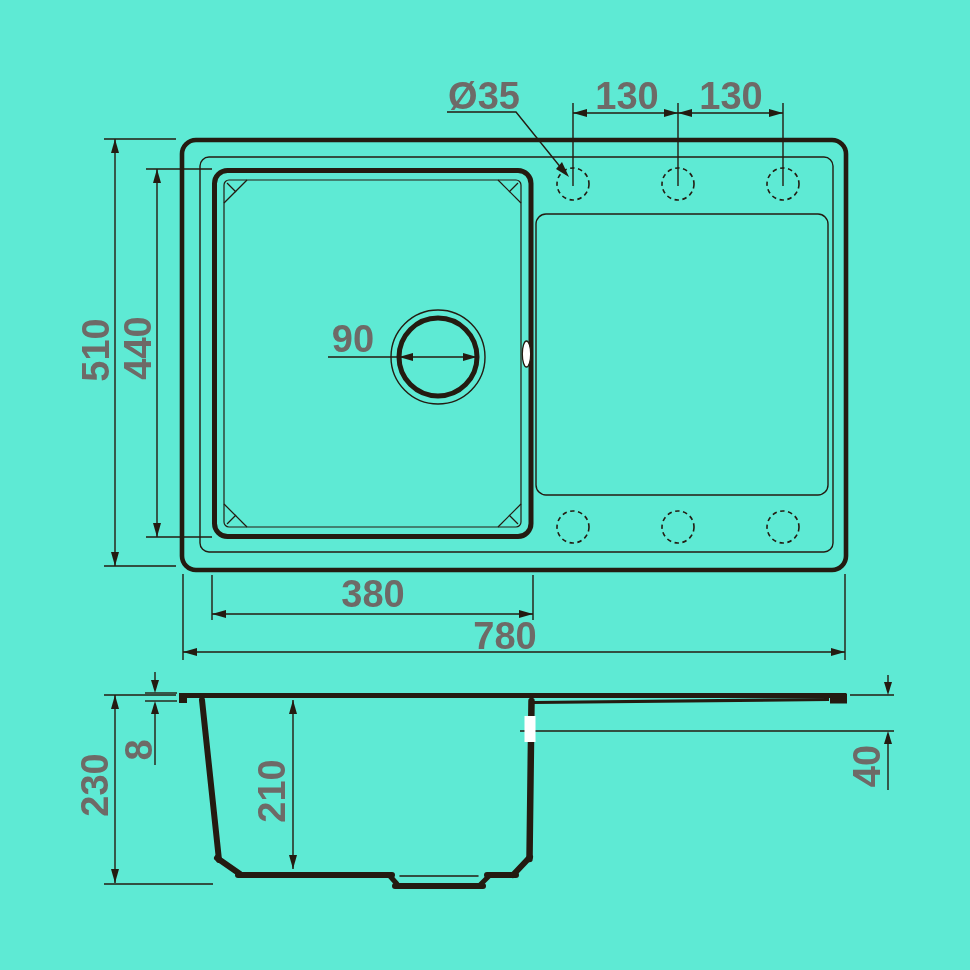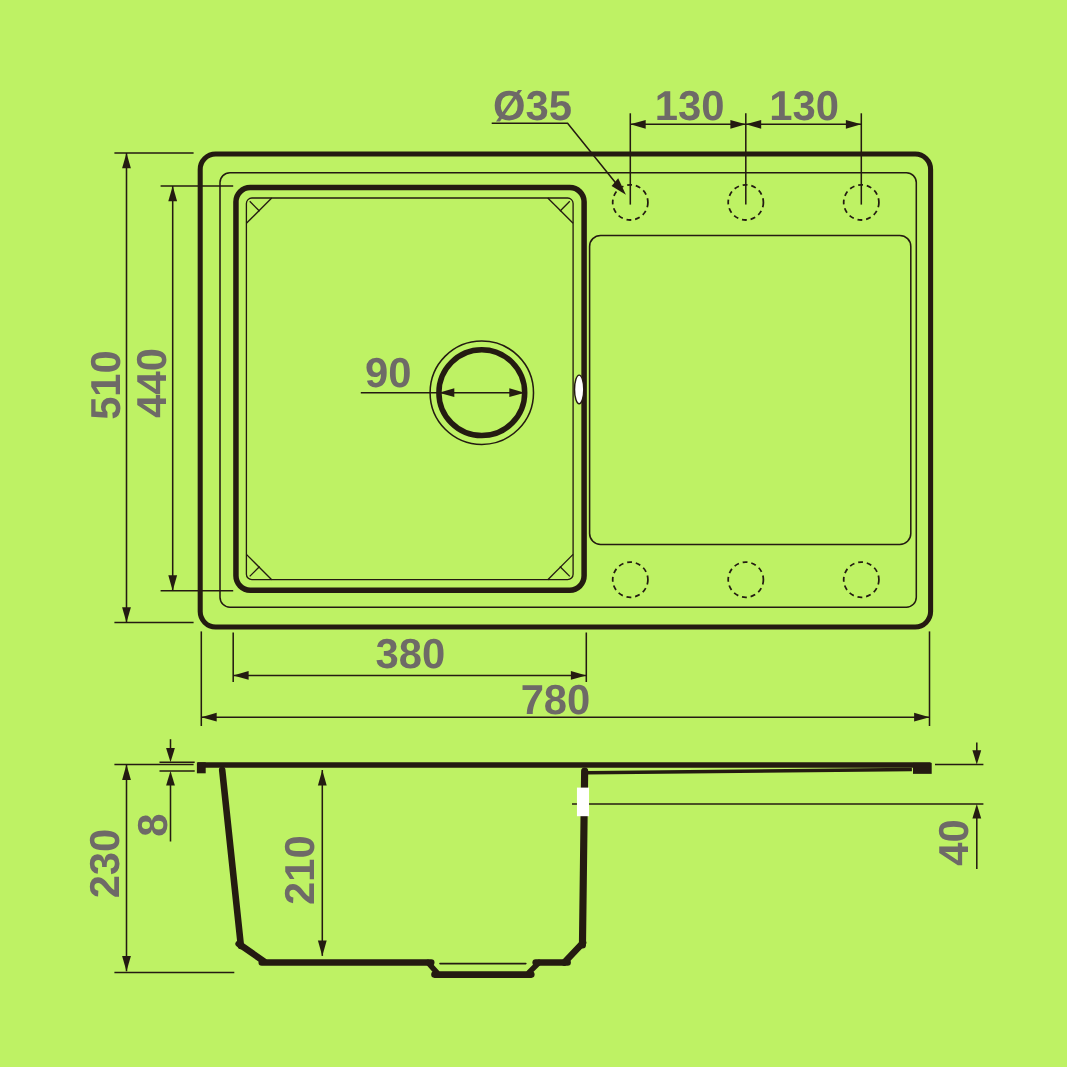--- a/index.html
+++ b/index.html
@@ -1,16 +1,16 @@
 <!DOCTYPE html>
 <html><head>
 <meta charset="utf-8">
 <style>
   html,body{margin:0;padding:0;background:#ffffff;width:970px;height:970px;overflow:hidden;}
-  #stage{width:970px;height:970px;position:relative;background:#bef264;}
+  #stage{width:970px;height:970px;position:relative;background:#5eead4;}
   svg{display:block;}
   text{font-family:"Liberation Sans","DejaVu Sans",sans-serif;font-weight:bold;fill:#6e6a67;}
   .dim{font-size:38px;letter-spacing:0px;}
   .ln{stroke:#241b11;fill:none;}
   .thin{stroke-width:1.4;}
   .dash{stroke-dasharray:4.5 3.5;stroke-width:1.6;}
   .arr{fill:#241b11;stroke:none;}
 </style>
 </head>
 <body>

